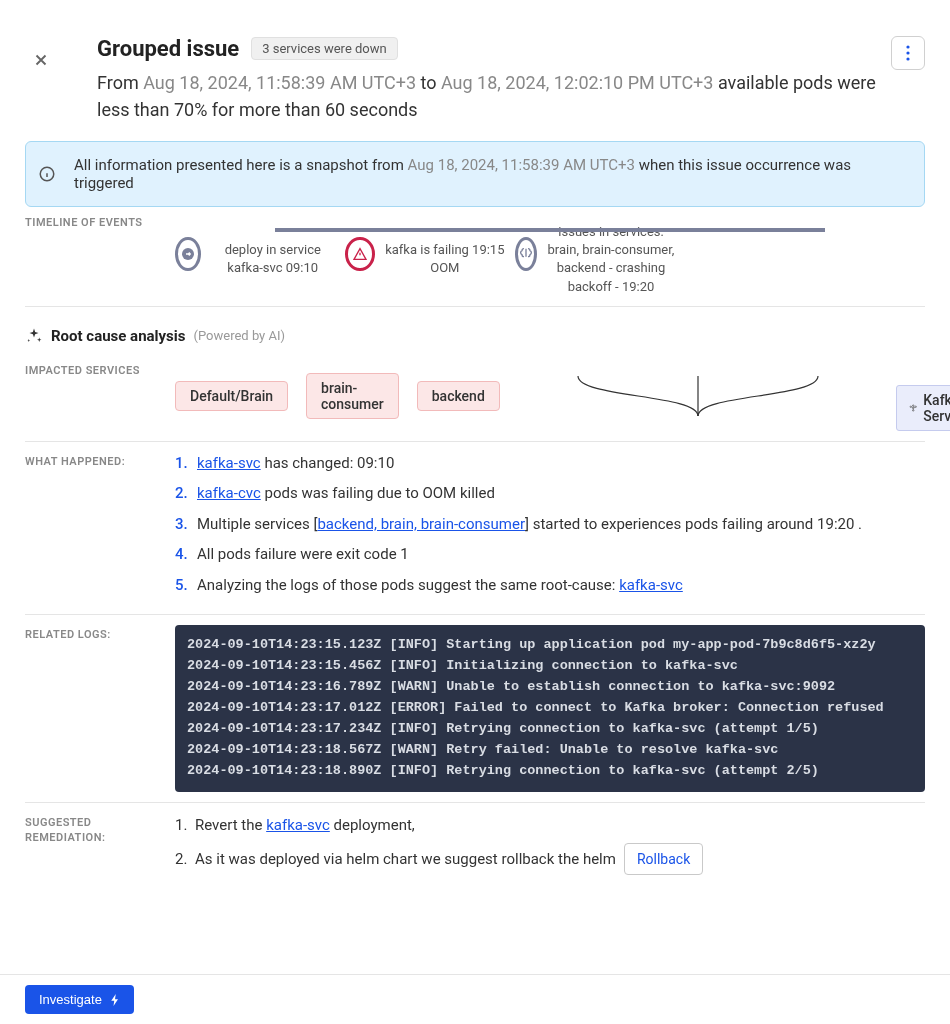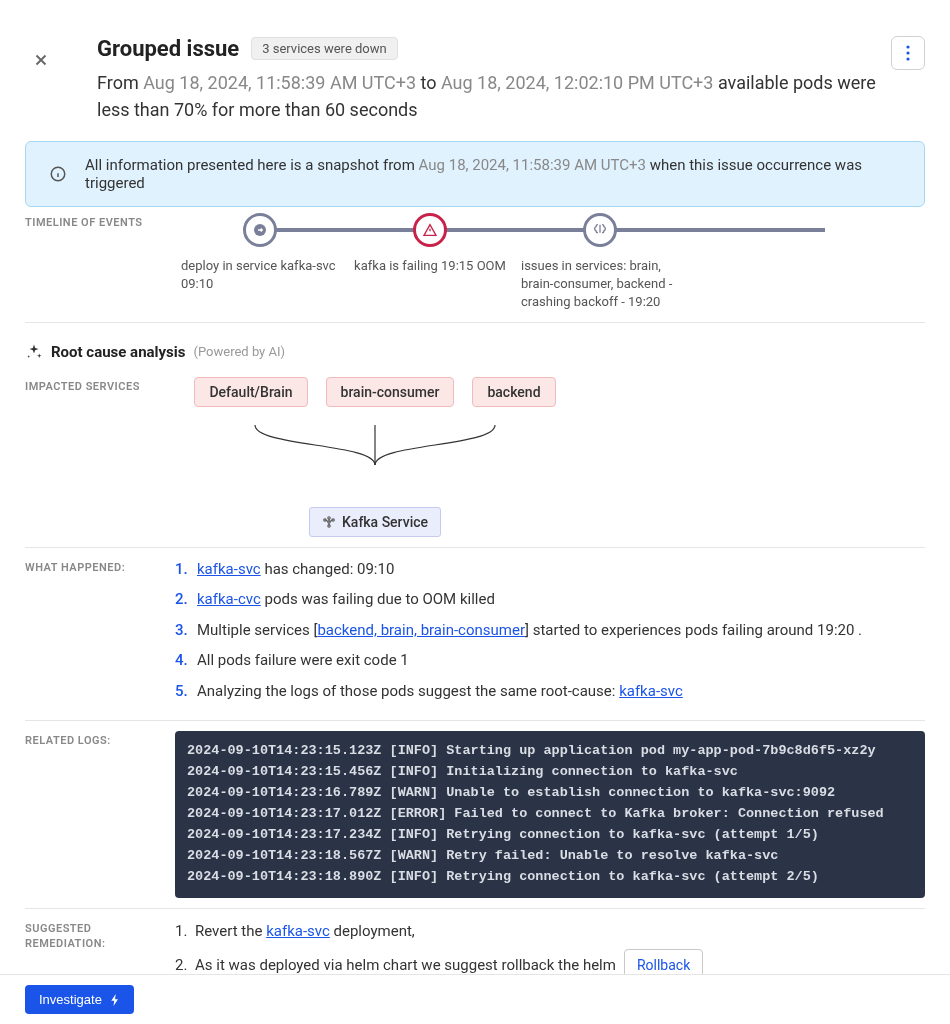--- a/index.html
+++ b/index.html
@@ -58,21 +58,21 @@
     cursor: pointer;
     color: #1a54e8;
   }
   .more-btn svg { width: 4px; height: 16px; }
 
   .info-banner {
     margin: 18px 25px 0 25px;
     background: #e0f2fe;
     border: 1px solid #a5d8f3;
     border-radius: 6px;
-    padding: 14px 23px;
+    padding: 14px 12px;
     display: flex;
     align-items: center;
     gap: 18px;
     font-size: 15px;
     color: #333;
   }
   .info-banner .muted { color: #888; }
   .info-icon {
     width: 18px; height: 18px;
     color: #555;
@@ -90,24 +90,23 @@
     font-size: 11px;
     letter-spacing: 0.5px;
     color: #888;
     font-weight: 600;
     line-height: 1.4;
     padding-top: 2px;
   }
   .section-body { flex: 1; }
   .timeline-node {
     display: flex;
-    flex-direction: column;
     align-items: center;
     width: 170px;
-    text-align: left;
+    text-align: center;
     position: relative;
   }
   .timeline-circle {
     width: 34px;
     height: 34px;
     border-radius: 50%;
     border: 3px solid #7a809a;
     background: #fff;
     display: flex;
     align-items: center;
@@ -179,21 +178,21 @@
     color: #333;
     font-weight: 500;
     display: inline-flex;
     align-items: center;
     gap: 6px;
     margin-top: 24px;
   }
   .kafka-icon { width: 14px; height: 14px; }
   .impacted-graph {
     display: flex;
-    flex-direction: column;
+    flex-direction: row;
     align-items: center;
     gap: 18px;
     width: 400px;
   }
   .connector-svg {
     width: 360px;
     height: 40px;
     overflow: visible;
   }
 

